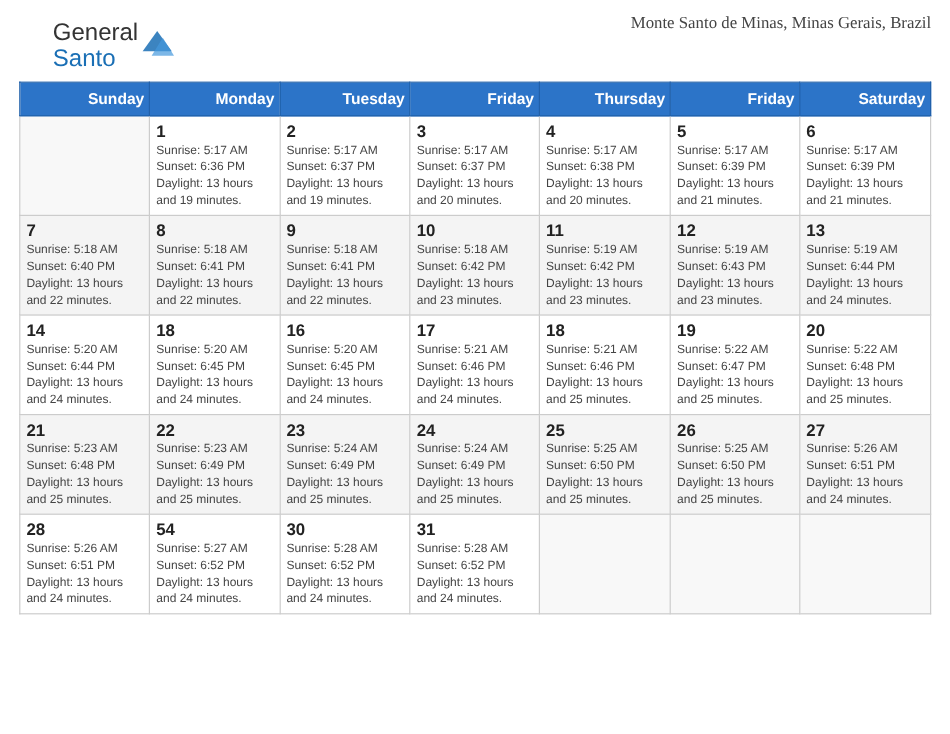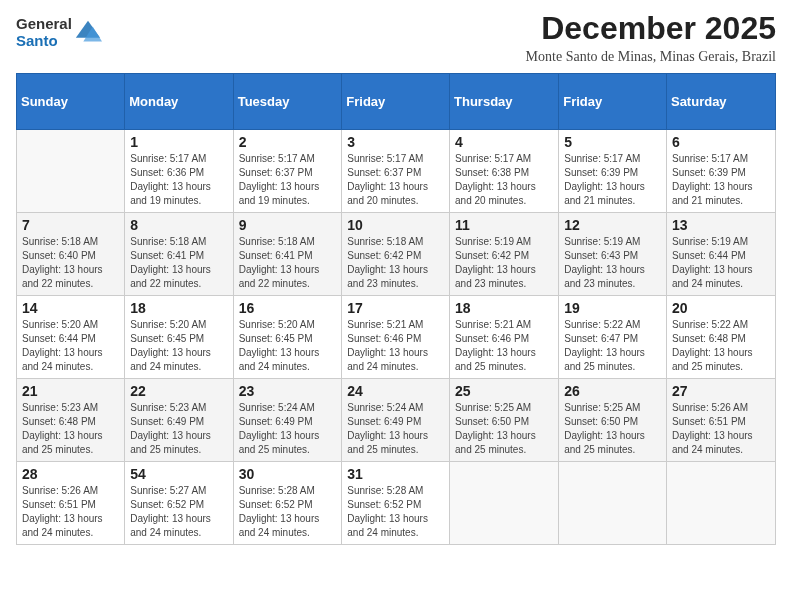--- a/index.html
+++ b/index.html
@@ -15,23 +15,24 @@
       justify-content: space-between;
       align-items: flex-start;
       margin-bottom: 4px;
     }
     .logo {
       display: flex;
       align-items: center;
       margin-top: 6px;
     }
     .logo-text {
-      font-size: 15px;
-      font-weight: bold;
+      font-size: 20px;
+      font-weight: normal;
       line-height: 1.1;
+      margin-left: 28px;
     }
     .logo-text .general { color: #333; }
     .logo-text .blue { color: #1a6fb5; }
     .logo-icon {
       width: 28px;
       height: 28px;
       margin-left: 2px;
     }
     .title-area {
       text-align: right;
@@ -49,22 +50,22 @@
     }
     .calendar {
       width: 100%;
       border-collapse: collapse;
       margin-top: 8px;
       font-size: 11px;
     }
     .calendar thead tr th {
       background-color: #2c74c8;
       color: #fff;
-      padding: 20px 4px;
-      text-align: left;
+      padding: 6px 4px;
+      text-align: right;
       font-size: 13px;
       font-weight: bold;
       border: 1px solid #2060aa;
     }
     .calendar tbody tr td {
       border: 1px solid #ccc;
       vertical-align: top;
       padding: 4px 5px;
       width: 113px;
       min-height: 80px;
@@ -99,21 +100,20 @@
         <span class="general">General</span><br>
         <span class="blue">Santo</span>
       </div>
     </div>
     <svg class="logo-icon" viewBox="0 0 30 30" xmlns="http://www.w3.org/2000/svg">
       <polygon points="15,2 28,20 2,20" fill="#1a6fb5" opacity="0.85"></polygon>
       <polygon points="20,8 30,24 10,24" fill="#4499dd" opacity="0.7"></polygon>
     </svg>
   </div>
   <div class="title-area">
-    <div class="month-year">December 2025</div>
     <div class="location">Monte Santo de Minas, Minas Gerais, Brazil</div>
   </div>
 </div>
 
 <table class="calendar">
   <thead>
     <tr>
     <th>Sunday</th>
         <th>Monday</th>
         <th>Tuesday</th>

